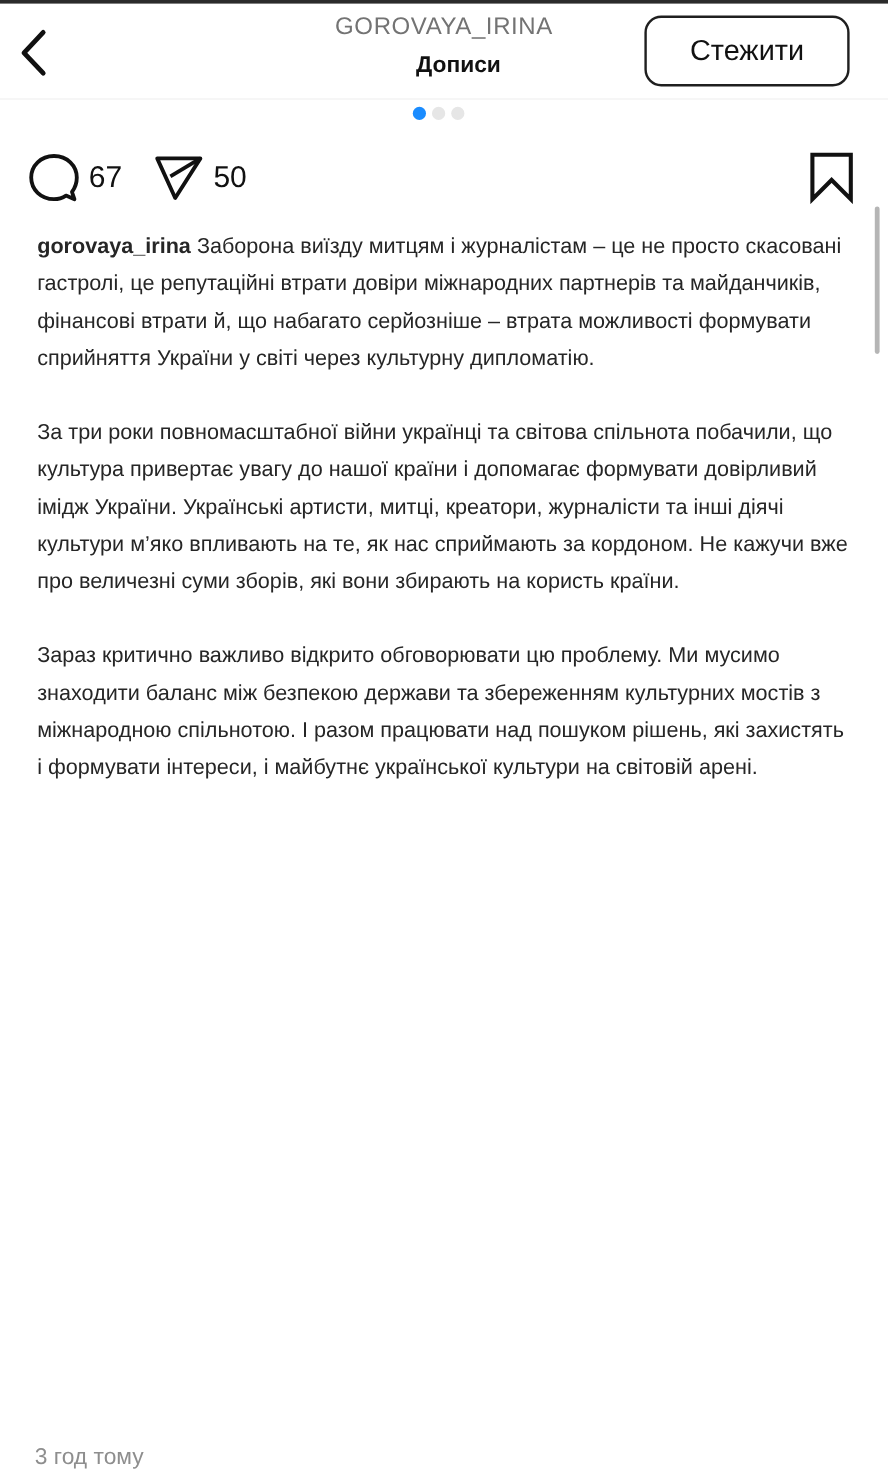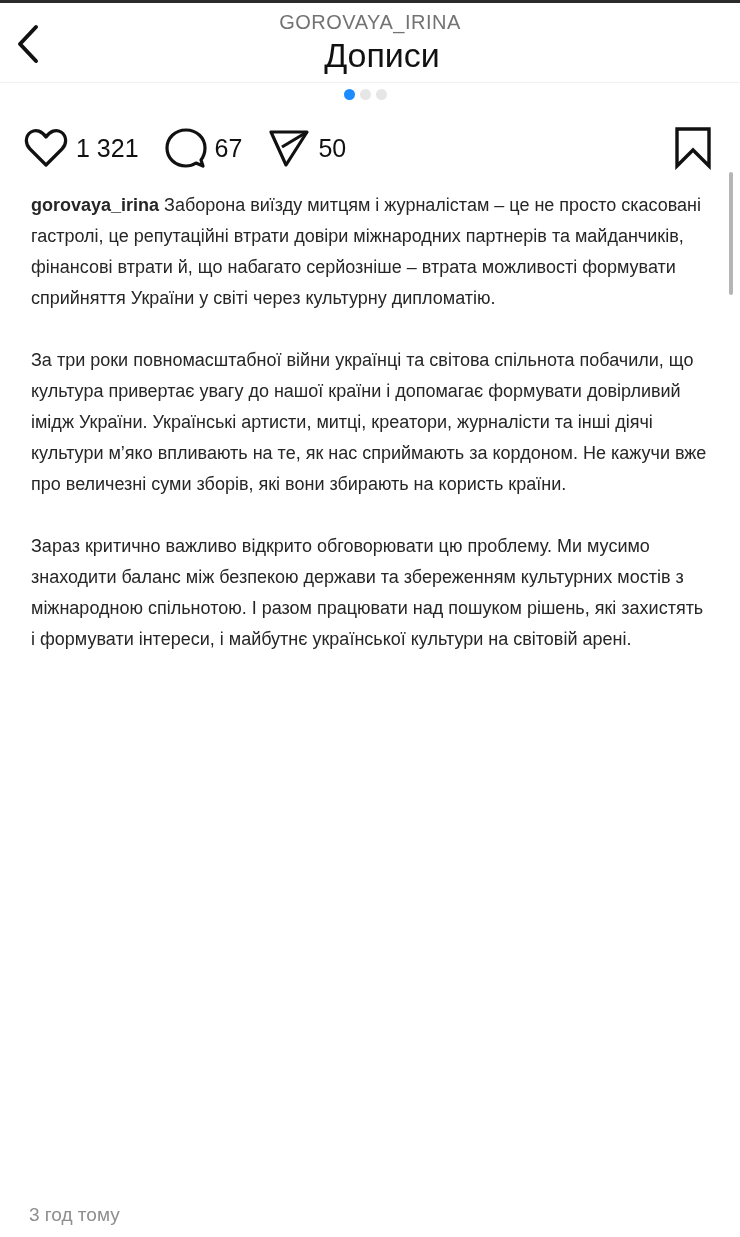--- a/index.html
+++ b/index.html
@@ -7,21 +7,21 @@
       width: 740px; height: 1237px; overflow: hidden;
       background: #ffffff; position: relative;
       font-family: "Liberation Sans", "DejaVu Sans", sans-serif;
       color: #262626;
     }
     .topline { position: absolute; left: 0; top: 0; width: 740px; height: 3px; background: #2b2b2b; }
     .header { position: absolute; left: 0; top: 3px; width: 740px; height: 79px; border-bottom: 1px solid #f1f1f1; }
     .back { position: absolute; left: 12px; top: 14px; width: 34px; height: 50px; cursor: pointer; }
     .htitle { position: absolute; left: 0; right: 0; top: 8px; text-align: center; pointer-events: none; }
     .hsub { font-size: 20px; color: #737373; letter-spacing: 0.5px; line-height: 22px; }
-    .hmain { font-size: 34px; font-weight: normal; color: #111; line-height: 36px; margin-top: 4px; padding-left: 24px; }
+    .hmain { font-size: 19px; font-weight: bold; color: #111; line-height: 36px; margin-top: 4px; padding-left: 24px; }
     .follow-btn {
       position: absolute; left: 537px; top: 10px; width: 171px; height: 59px;
       border: 2px solid #1f1f1f; border-radius: 14px; background: #fff;
       font-family: "Liberation Sans", sans-serif; font-size: 24px; color: #111;
       display: flex; align-items: center; justify-content: center; box-sizing: border-box; cursor: pointer;
     }
     .dots { position: absolute; top: 89px; left: 344px; display: flex; gap: 5px; }
     .dot { width: 11px; height: 11px; border-radius: 50%; background: #e6e6e6; }
     .dot.active { background: #1a8cff; }
     .actions { position: absolute; top: 126px; left: 24px; height: 44px; display: flex; align-items: center; }
@@ -43,35 +43,30 @@
 <div class="header">
   <div class="back">
     <svg width="34" height="50" viewBox="0 0 34 50">
       <polyline points="24,10 8,27 24,44" fill="none" stroke="#111" stroke-width="4" stroke-linecap="round" stroke-linejoin="round"></polyline>
     </svg>
   </div>
   <div class="htitle">
     <div class="hsub">GOROVAYA_IRINA</div>
     <div class="hmain">Дописи</div>
   </div>
+  <button class="follow-btn">Стежити</button>
 </div>
 
 <div class="dots">
   <div class="dot active"></div>
   <div class="dot"></div>
   <div class="dot"></div>
 </div>
 
 <div class="actions">
-  <div class="act">
-    <svg width="44" height="40" viewBox="0 0 44 40">
-      <path d="M22,37 L6,21 C1,16 1,8 7,4 C12,1 18,3 22,9 C26,3 32,1 37,4 C43,8 43,16 38,21 Z" fill="none" stroke="#111" stroke-width="3.2" stroke-linejoin="round"></path>
-    </svg>
-    <span class="cnt">1 321</span>
-  </div>
   <div class="act">
     <svg width="42" height="42" viewBox="0 0 42 42">
       <path d="M36,33 C39,29 40,25 40,21 C40,11 32,3 21,3 C10,3 2,11 2,21 C2,31 10,39 21,39 C25,39 28,38 31,36 L38,39 Z" fill="none" stroke="#111" stroke-width="3.2" stroke-linejoin="round"></path>
     </svg>
     <span class="cnt">67</span>
   </div>
   <div class="act">
     <svg width="42" height="40" viewBox="0 0 42 40">
       <polygon points="3,4 39,4 18,37" fill="none" stroke="#111" stroke-width="3.2" stroke-linejoin="round"></polygon>
       <line x1="39" y1="4" x2="14" y2="19" stroke="#111" stroke-width="3.2"></line>

